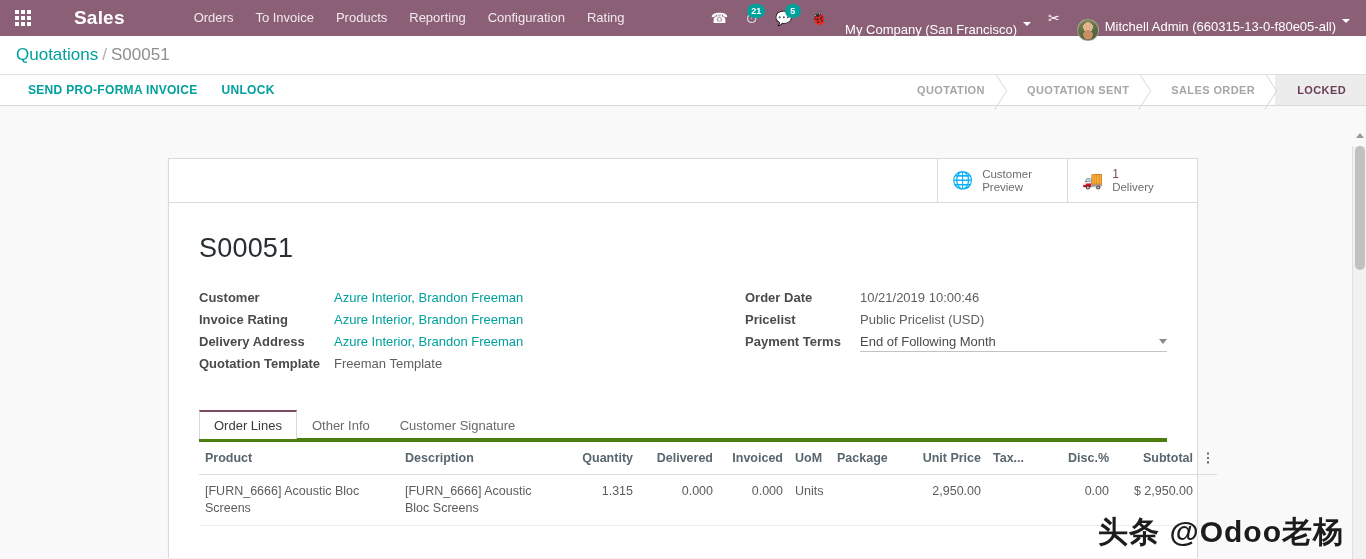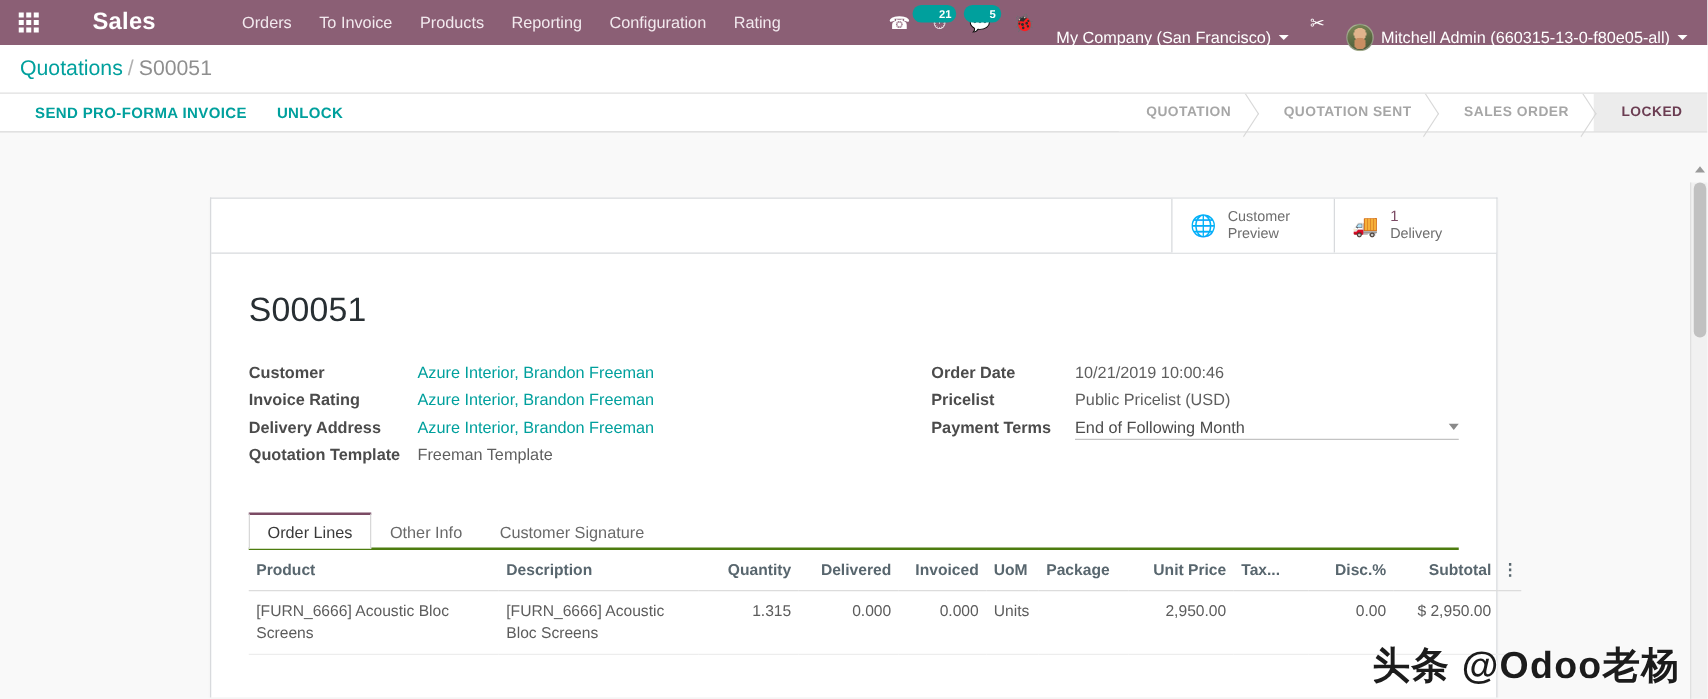--- a/index.html
+++ b/index.html
@@ -73,31 +73,30 @@
   }
   .nav-badge {
     position: absolute;
     top: 4px; right: 1px;
     background: #00a09d;
     color: #fff;
     border-radius: 9px;
     font-size: 9px;
     font-weight: bold;
     line-height: 12px;
-    padding: 1px 4px 1px 21px;
+    padding: 1px 4px 1px 4px;
     min-width: 16px;
     text-align: center;
   }
   .nav-text {
     padding: 0 8px;
     font-size: 13px;
     color: #ffffff;
     cursor: pointer;
     display: flex;
-    align-items: center;
     white-space: nowrap;
     margin-top: 23px;
   }
   .caret-down {
     display: inline-block;
     width: 0; height: 0;
     border-left: 4px solid transparent;
     border-right: 4px solid transparent;
     border-top: 4px solid #ffffff;
     margin-left: 6px;
@@ -338,21 +337,21 @@
     width: 0; height: 0;
     border-left: 4px solid transparent;
     border-right: 4px solid transparent;
     border-top: 5px solid #8a8a8a;
   }
 
   
   .notebook { margin-top: 32px; }
   .nb-tabs {
     display: flex;
-    border-bottom: 2px solid #4d7c0f;
+    border-bottom: 4px solid #4d7c0f;
     padding-left: 0;
   }
   .nb-tab {
     font-size: 13px;
     color: #6a6a6a;
     padding: 7px 14px 6px 14px;
     border: 1px solid transparent;
     border-bottom: none;
     margin-bottom: -1px;
     cursor: pointer;

